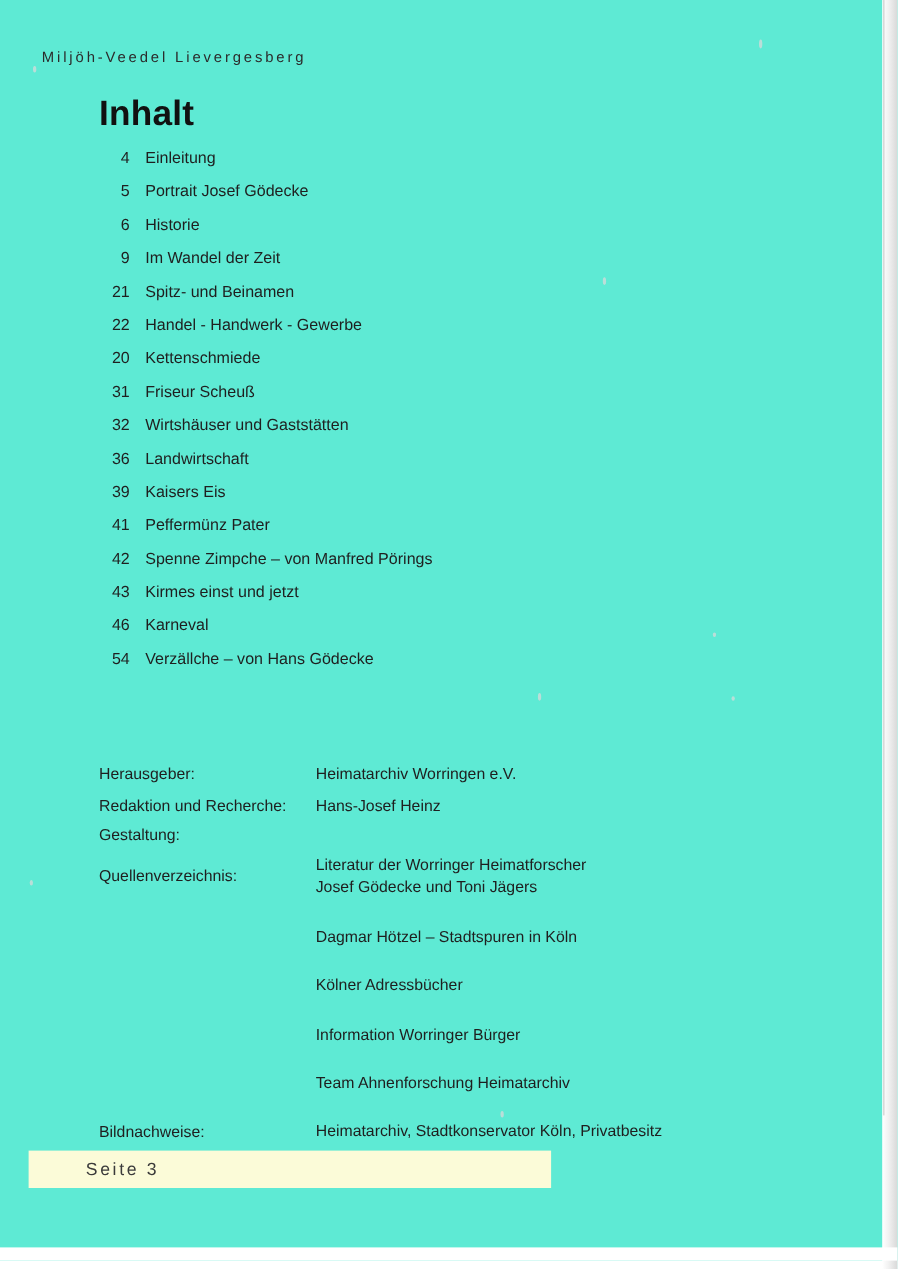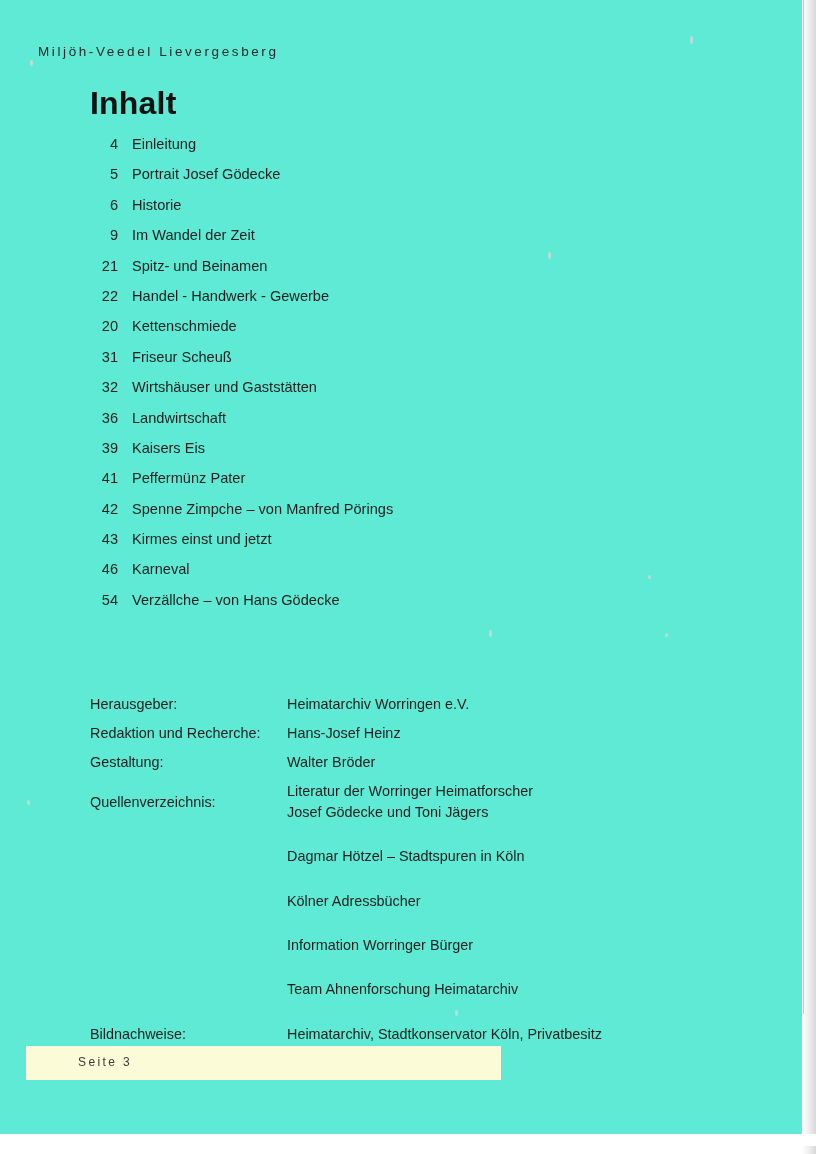--- a/index.html
+++ b/index.html
@@ -112,21 +112,21 @@
     left: 26px;
     top: 1046px;
     width: 475px;
     height: 34px;
     background: #fbfbd8;
   }
   .footer-text {
     position: absolute;
     left: 78px;
     top: 1055px;
-    font-size: 12px;
+    font-size: 16px;
     letter-spacing: 2.4px;
     color: #3a3a3a;
   }
   
   .speck {
     position: absolute;
     background: #d9d9d9;
     border-radius: 50%;
     opacity: 0.75;
   }
@@ -225,21 +225,20 @@
     <div class="imp-row">
       <span class="imp-key">Herausgeber:</span>
       <span class="imp-val">Heimatarchiv Worringen e.V.</span>
     </div>
     <div class="imp-row">
       <span class="imp-key">Redaktion und Recherche:</span>
       <span class="imp-val">Hans-Josef Heinz</span>
     </div>
     <div class="imp-row">
       <span class="imp-key">Gestaltung:</span>
-      <span class="imp-val">Walter Bröder</span>
     </div>
     <div class="imp-row">
       <span class="imp-key">Quellenverzeichnis:</span>
       <span class="imp-val">Literatur der Worringer Heimatforscher
 Josef Gödecke und Toni Jägers</span>
     </div>
     <div class="imp-row gap">
       <span class="imp-key"></span>
       <span class="imp-val">Dagmar Hötzel – Stadtspuren in Köln</span>
     </div>

